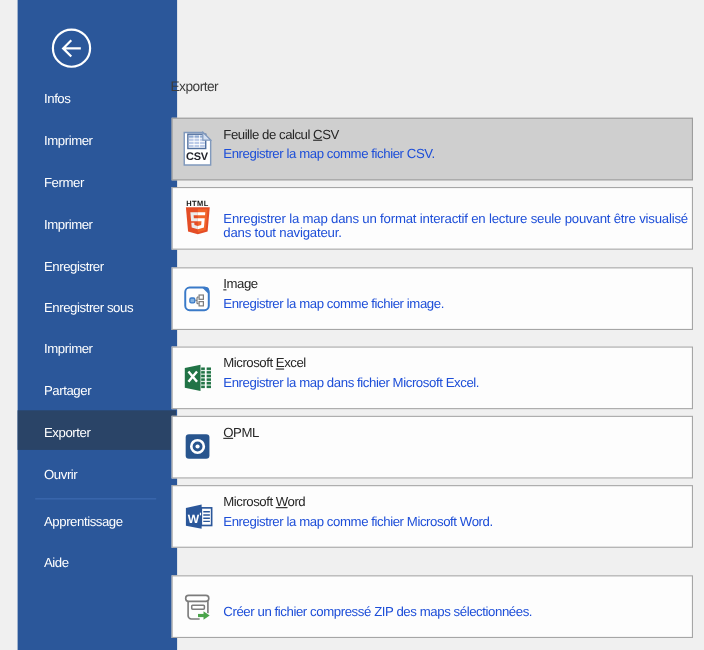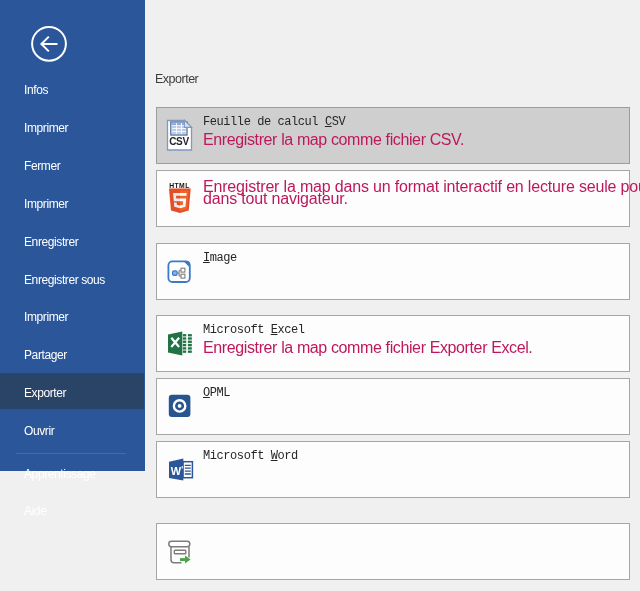--- a/index.html
+++ b/index.html
@@ -1,26 +1,26 @@
 <!DOCTYPE html>
 <html><head>
 <meta charset="utf-8">
 <style>
 html,body{margin:0;padding:0;}
 body{width:640px;height:591px;background:#f0f0f0;font-family:"Liberation Sans",sans-serif;position:relative;overflow:hidden;}
-#sidebar{position:absolute;left:0;top:0;width:145px;height:471px;background:#2b579a;}
+#sidebar{position:absolute;left:16px;top:0;width:145px;height:591px;background:#2b579a;}
 .mi{position:absolute;left:24px;color:#fff;font-size:12px;line-height:16px;letter-spacing:-0.4px;white-space:nowrap;}
 #hl{position:absolute;left:0;top:373px;width:144px;height:36px;background:#2a4467;}
 #sep{position:absolute;left:16px;top:453px;width:110px;height:1px;background:#3f6cb3;}
 #backsvg{position:absolute;left:0;top:0;}
 #heading{position:absolute;left:155px;top:72px;font-size:12.5px;line-height:15px;letter-spacing:-0.5px;color:#3d3d3d;}
 .bx{position:absolute;left:156px;width:472px;height:55px;border:1px solid #a6a6a6;background:#fdfdfd;}
 .bx.sel{background:#cfcfcf;border-color:#9d9d9d;}
-.ti{position:absolute;left:46px;top:7px;font-size:12px;line-height:15px;letter-spacing:-0.43px;color:#262626;white-space:nowrap;font-family:Liberation Mono, monospace;}
-.de{position:absolute;left:46px;top:26px;font-size:16px;line-height:12.5px;letter-spacing:-0.38px;color:#be185d;white-space:nowrap;}
+.ti{position:absolute;left:46px;top:7px;font-size:12px;line-height:15px;letter-spacing:-0.43px;color:#262626;white-space:nowrap;}
+.de{position:absolute;left:46px;top:26px;font-size:12px;line-height:12.5px;letter-spacing:-0.38px;color:#1d4ed8;white-space:nowrap;}
 .icon{position:absolute;}
 u{text-decoration:underline;}
 </style>
 </head>
 <body>
 <div id="sidebar">
  <svg id="backsvg" width="145" height="80">
    <circle cx="49" cy="43.8" r="16.9" fill="none" stroke="#fff" stroke-width="2"></circle>
    <path d="M42 44 H57.5 M48.8 36.6 L41.4 44 L48.8 51.4" fill="none" stroke="#fff" stroke-width="2"></path>
  </svg>
@@ -72,33 +72,34 @@
 <div class="bx" style="top:170px">
  <svg class="icon" width="30" height="38" style="left:8px;top:7px">
   <text x="14.5" y="9.5" text-anchor="middle" font-family="Liberation Sans" font-size="6.8" font-weight="bold" letter-spacing="0.4" fill="#141414">HTML</text>
   <g transform="translate(-0.46,4.38) scale(0.0598)">
    <path fill="#E44D26" d="M107.644 470.877 74.633 100.62h362.734l-33.046 370.199L255.778 512z"></path>
    <path fill="#F16529" d="m256 480.523 120.03-33.277 28.24-316.352H256z"></path>
    <path fill="#EBEBEB" d="M256 268.217h-60.09l-4.15-46.501H256v-45.411H142.132l1.087 12.183 11.161 125.139H256zm0 117.936-.199.053-50.574-13.656-3.233-36.217h-45.585l6.362 71.301 93.02 25.823.209-.058z"></path>
    <path fill="#FFF" d="M255.843 268.217v45.41h55.918l-5.271 58.894-50.647 13.67v47.244l93.094-25.801.683-7.672 10.671-119.551 1.108-12.194h-12.237zm0-91.912v45.411h109.688l.911-10.207 2.069-23.021 1.086-12.183z"></path>
   </g>
  </svg>
- <div class="de" style="top:10px;line-height:12.4px;letter-spacing:-0.18px">Enregistrer la map dans un format interactif en lecture seule pouvant être visualisé<br>dans tout navigateur.</div>
+ <div class="de" style="top:22px;line-height:12.4px;letter-spacing:-0.18px">Enregistrer la map dans un format interactif en lecture seule pouvant être visualisé<br>dans tout navigateur.</div>
 </div>
 
 <div class="bx" style="top:243px">
  <svg class="icon" width="26" height="26" style="left:10px;top:16px">
   <rect x="1.4" y="1.4" width="21.4" height="20.6" rx="4" fill="#fff" stroke="#3a7ac8" stroke-width="1.8"></rect>
   <path d="M16.2 0.9 h4.2 a2.5 2.5 0 0 1 2.5 2.5 v4.2 z" fill="#3a7ac8"></path>
   <path d="M10.6 13.1 h1.5 M12.1 10.2 v5.9 M12.1 10.2 h1.4 M12.1 16.1 h1.4" stroke="#7d7d7d" stroke-width="1.1" fill="none"></path>
   <rect x="14" y="8.2" width="3.9" height="3.9" fill="#fff" stroke="#7d7d7d" stroke-width="1.1"></rect>
   <rect x="14" y="14.2" width="3.9" height="3.9" fill="#fff" stroke="#7d7d7d" stroke-width="1.1"></rect>
   <rect x="5.6" y="10.9" width="4.5" height="4.5" rx="1.3" fill="#85b4e2" stroke="#3a7ac8" stroke-width="1.2"></rect>
  </svg>
  <div class="ti"><u>I</u>mage</div>
+ <div class="de">Enregistrer la map comme fichier image.</div>
 </div>
 
 <div class="bx" style="top:315px">
  <svg class="icon" width="26" height="28" style="left:10px;top:14px">
   <rect x="15.9" y="4.1" width="3.3" height="18.8" fill="#d9e9de"></rect>
   <rect x="20.9" y="4.1" width="3.9" height="18.8" fill="#d9e9de"></rect>
   <g fill="#217346">
    <rect x="15.9" y="4.1" width="3.3" height="2.2"></rect>
         <rect x="20.9" y="4.1" width="3.9" height="2.2"></rect>
    <rect x="15.9" y="7.4" width="3.3" height="2.2"></rect>
@@ -109,48 +110,50 @@
         <rect x="20.9" y="14" width="3.9" height="2.2"></rect>
    <rect x="15.9" y="17.3" width="3.3" height="2.2"></rect>
         <rect x="20.9" y="17.3" width="3.9" height="2.2"></rect>
    <rect x="15.9" y="20.6" width="3.3" height="2.2"></rect>
         <rect x="20.9" y="20.6" width="3.9" height="2.2"></rect>
   </g>
   <polygon points="1,4.6 15.3,1.5 15.3,25.5 1,22.6" fill="#217346"></polygon>
   <path d="M4.3 7.7 L12.1 17 M12.1 7.7 L4.3 17" stroke="#fff" stroke-width="2.2"></path>
  </svg>
  <div class="ti">Microsoft <u>E</u>xcel</div>
- <div class="de">Enregistrer la map comme fichier Exporter Excel.</div>
+ <div class="de">Enregistrer la map dans fichier Microsoft Excel.</div>
 </div>
 
 <div class="bx" style="top:378px">
  <svg class="icon" width="24" height="25" style="left:11px;top:15px">
   <rect x="0.8" y="0.8" width="21.6" height="22.2" rx="3" fill="#28558e"></rect>
   <circle cx="11.6" cy="11.9" r="5.7" fill="none" stroke="#fff" stroke-width="2.4"></circle>
   <circle cx="11.6" cy="11.9" r="1.9" fill="#fff"></circle>
  </svg>
  <div class="ti"><u>O</u>PML</div>
 </div>
 
 <div class="bx" style="top:441px">
  <svg class="icon" width="27" height="26" style="left:10px;top:14px">
   <rect x="16" y="5.7" width="9.4" height="16" fill="#fff" stroke="#2b579a" stroke-width="1.5"></rect>
   <path d="M17.8 9.3 h6 M17.8 12.2 h6 M17.8 15.1 h6 M17.8 18 h6" stroke="#2b579a" stroke-width="1.3" fill="none"></path>
   <polygon points="2,5.8 16.3,2.6 16.3,24.6 2,21.9" fill="#2b579a"></polygon>
   <text x="8.9" y="19" text-anchor="middle" font-family="Liberation Sans" font-size="11" font-weight="bold" fill="#fff">W</text>
   <rect x="14.7" y="10.1" width="1.1" height="2.4" fill="#fff"></rect>
  </svg>
  <div class="ti">Microsoft <u>W</u>ord</div>
+ <div class="de">Enregistrer la map comme fichier Microsoft Word.</div>
 </div>
 
 <div class="bx" style="top:523px">
  <svg class="icon" width="26" height="28" style="left:10px;top:14px">
   <rect x="1.8" y="3.2" width="21" height="5.5" rx="2.6" fill="#fff" stroke="#7c7c7c" stroke-width="1.5"></rect>
   <path d="M4 8.7 V21.7 a3 3 0 0 0 3 3 h7.5 M22 8.7 v10.8" fill="none" stroke="#7c7c7c" stroke-width="1.5"></path>
   <rect x="7.3" y="12.2" width="11.5" height="3.6" rx="0.8" fill="#fff" stroke="#7c7c7c" stroke-width="1.4"></rect>
   <g>
    <rect x="12.6" y="19.5" width="5.6" height="4" fill="#fff"></rect>
    <polygon points="17.2,16.8 24.5,21.5 17.2,26.2" fill="#fff"></polygon>
    <rect x="13" y="20.1" width="5.4" height="2.9" fill="#4aa44a"></rect>
    <polygon points="18,17.6 23.6,21.5 18,25.4" fill="#4aa44a"></polygon>
   </g>
  </svg>
+ <div class="de">Créer un fichier compressé ZIP des maps sélectionnées.</div>
 </div>
 
 </body></html>

